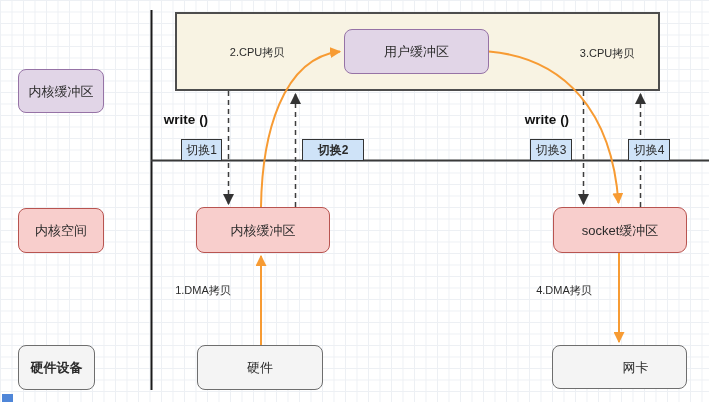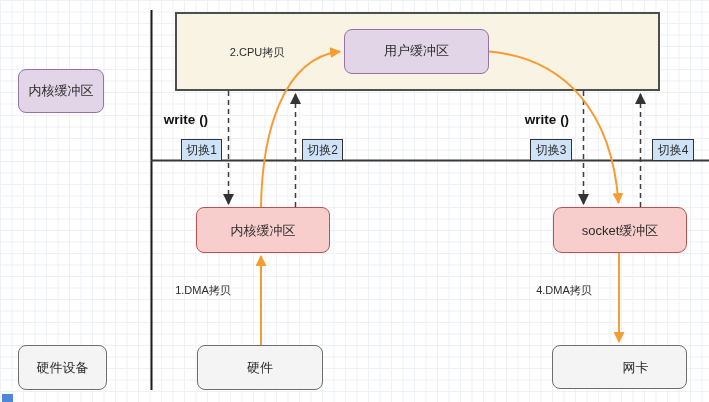--- a/index.html
+++ b/index.html
@@ -8,21 +8,21 @@
     background-image:
       linear-gradient(to right,#edf0f4 1px,transparent 1px),
       linear-gradient(to bottom,#edf0f4 1px,transparent 1px);
     background-size:11.5px 11.5px;
     font-family:"Liberation Sans","DejaVu Sans",sans-serif;
     color:#2b2b2b;
   }
   .box{position:absolute;box-sizing:border-box;display:flex;align-items:center;justify-content:center;
        font-size:13px;line-height:1;white-space:nowrap;z-index:3;}
   .rounded{border-radius:8px;}
-  .purple{background:#e1d5e7;border:1.5px solid #9673a6;font-family:Liberation Mono, monospace;}
+  .purple{background:#e1d5e7;border:1.5px solid #9673a6;}
   .pink{background:#f8cecc;border:1.5px solid #b85450;}
   .grayb{background:#f4f4f4;border:1.5px solid #6e6e6e;}
   .blueb{background:#cfe3f8;border:1.5px solid #333;font-size:12px;}
   .cream{position:absolute;box-sizing:border-box;background:#f8f3e3;border:2px solid #4d4d4d;z-index:1;}
   .lbl{position:absolute;font-size:11px;white-space:nowrap;transform:translate(-50%,-50%);z-index:3;}
   .bold{font-weight:bold;color:#111;font-size:13.5px;}
   svg.wires{position:absolute;left:0;top:0;z-index:2;pointer-events:none;}
   .bluechip{position:absolute;left:2px;top:394px;width:11px;height:8px;background:#4f86d8;z-index:4;}
 </style>
 </head>
@@ -52,43 +52,47 @@
 
     <path d="M 261 345 V 256" stroke="#f79b33" stroke-width="2" fill="none" marker-end="url(#ah-orange)"></path>
     <path d="M 261 207 C 262 135, 282 58, 340 51.5" stroke="#f79b33" stroke-width="2" fill="none" marker-end="url(#ah-orange)"></path>
     <path d="M 489 51.5 C 565 58, 612 112, 618.5 203" stroke="#f79b33" stroke-width="2" fill="none" marker-end="url(#ah-orange)"></path>
     <path d="M 619 253 V 342" stroke="#f79b33" stroke-width="2" fill="none" marker-end="url(#ah-orange)"></path>
   </svg>
 
   <div class="box rounded purple" style="left:18px;top:69px;width:86px;height:44px;">
     <span>内核缓冲区</span>
   </div>
-  <div class="box rounded grayb" style="left:18px;top:345px;width:89px;height:45px;">
+  <div class="box rounded pink" style="left:18px;top:208px;width:86px;height:45px;">
+    <span>内核空间</span>
+  </div>
+  <div class="box rounded grayb" style="left:18px;top:345px;width:77px;height:45px;font-weight:bold;">
     <span>硬件设备</span>
   </div>
 
   <div class="box rounded purple" style="left:344px;top:29px;width:145px;height:45px;">
     <span>用户缓冲区</span>
   </div>
 
   <div class="lbl" style="left:257px;top:52px;">2.CPU拷贝</div>
+  <div class="lbl" style="left:607px;top:53px;">3.CPU拷贝</div>
 
   <div class="lbl bold" style="left:186px;top:119px;">write ()</div>
   <div class="lbl bold" style="left:547px;top:119px;">write ()</div>
 
   <div class="box blueb" style="left:181px;top:139px;width:41px;height:22px;">
     <span>切换1</span>
   </div>
-  <div class="box blueb" style="left:302px;top:139px;width:41px;height:22px;">
+  <div class="box blueb" style="left:302px;top:139px;width:62px;height:22px;font-weight:bold;">
     <span>切换2</span>
   </div>
   <div class="box blueb" style="left:530px;top:139px;width:42px;height:22px;">
     <span>切换3</span>
   </div>
-  <div class="box blueb" style="left:652px;top:139px;width:42px;height:22px;">
+  <div class="box blueb" style="left:628px;top:139px;width:42px;height:22px;">
     <span>切换4</span>
   </div>
 
   <div class="box rounded pink" style="left:196px;top:207px;width:134px;height:46px;">
     <span>内核缓冲区</span>
   </div>
   <div class="box rounded pink" style="left:553px;top:207px;width:134px;height:46px;border-radius:9px;">
     <span>socket缓冲区</span>
   </div>
 

